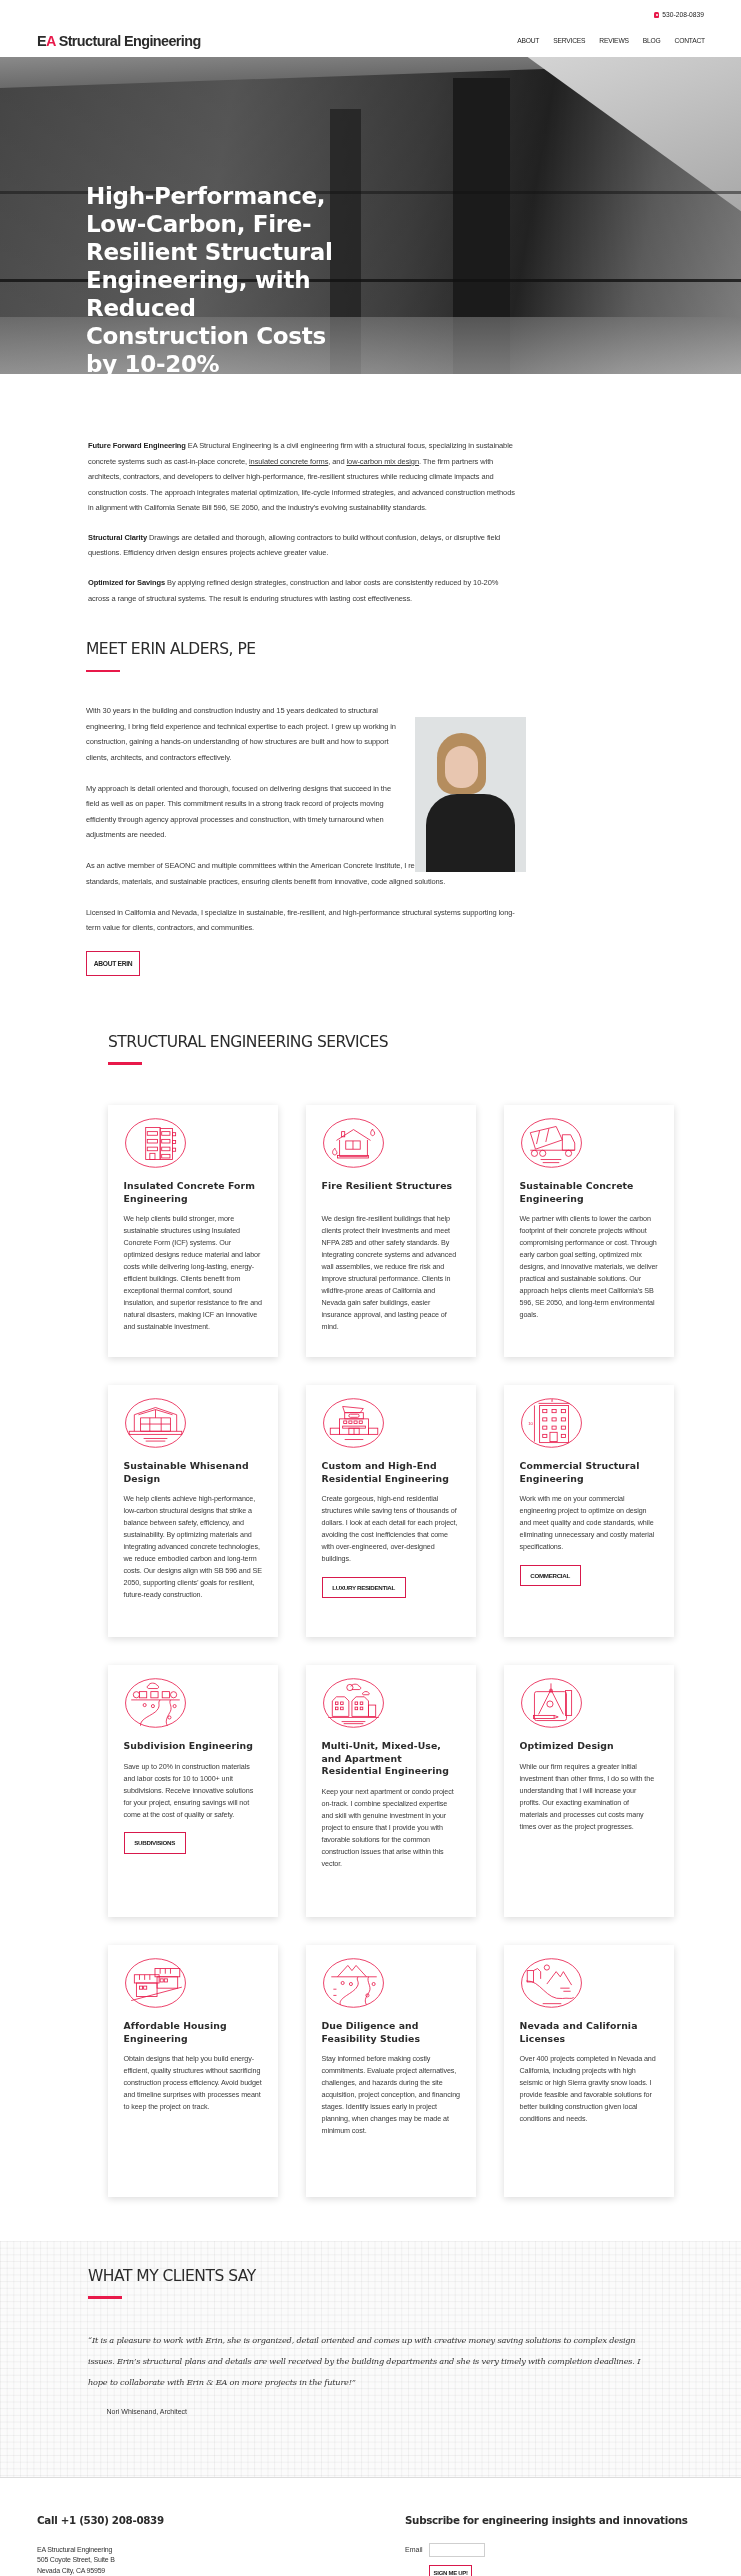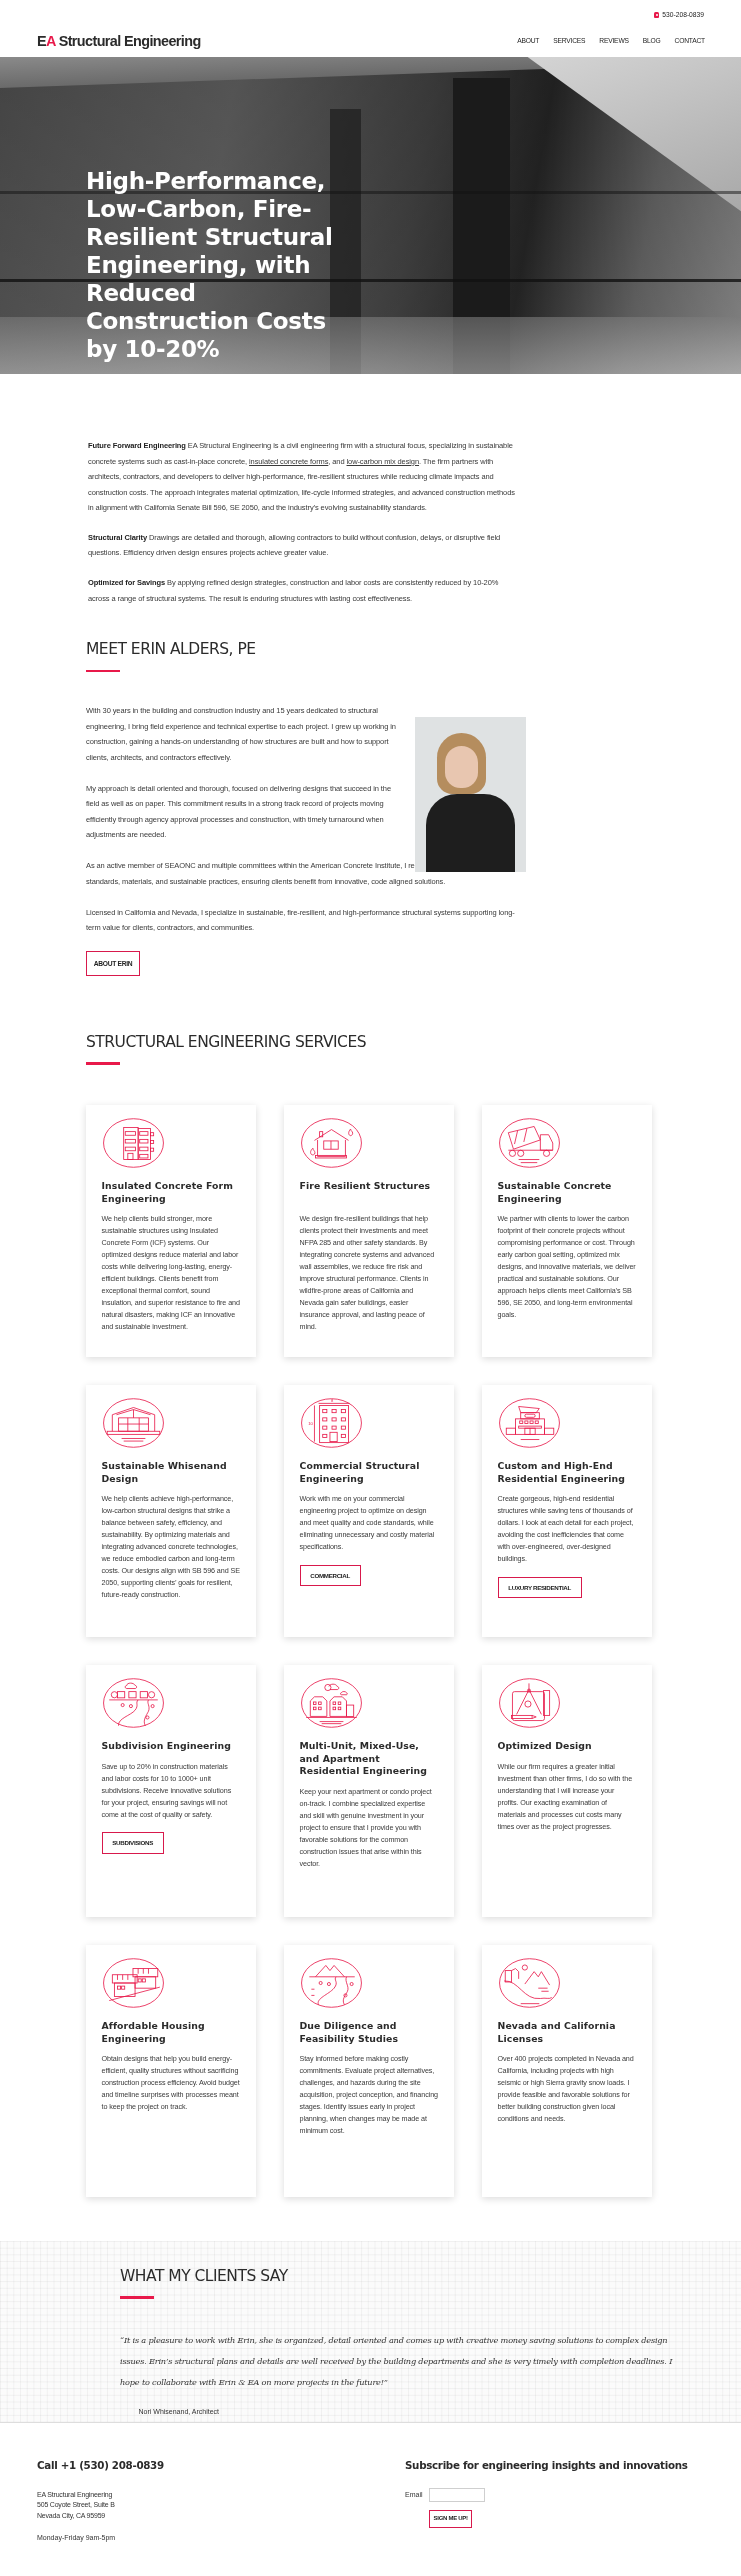--- a/index.html
+++ b/index.html
@@ -22,21 +22,21 @@
     background:
       linear-gradient(180deg, rgba(0,0,0,0.25) 0%, rgba(0,0,0,0.15) 100%),
       linear-gradient(100deg, #5a5a5a 0%, #6e6e6e 30%, #4a4a4a 55%, #2a2a2a 70%, #707070 85%, #9a9a9a 100%);
   }
   .hero .beam { position: absolute; left: 0; right: 0; top: 0; height: 31px; background: linear-gradient(180deg,#8a8a8a,#6a6a6a); transform: skewY(-2deg); transform-origin: left; }
   .hero .roof { position: absolute; right: 0; top: 0; width: 268px; height: 155px; background: linear-gradient(160deg,#d8d8d8,#a8a8a8); clip-path: polygon(20% 0,100% 0,100% 100%); }
   .hero .pillar { position: absolute; left: 330px; top: 52px; width: 31px; height: 265px; background: #222; opacity: 0.8; }
   .hero .pillar2 { position: absolute; left: 453px; top: 20.6px; width: 57px; height: 296px; background: #1b1b1b; }
   .hero .glass-line { position: absolute; left: 0; right: 0; height: 3.1px; background: #111; opacity: 0.8; }
   .hero .land { position: absolute; left: 0; right: 0; bottom: 0; height: 57px; background: linear-gradient(180deg,#7c7c7c,#bcbcbc); opacity: 0.6; }
-  .hero-title { position: absolute; left: 86px; top: 110px; width: 268px; font-family: "DejaVu Sans", sans-serif; font-weight: 700; font-size: 23px; line-height: 28px; color: #fff; letter-spacing: -0.3px; }
+  .hero-title { position: absolute; left: 86px; top: 125px; width: 268px; font-family: "DejaVu Sans", sans-serif; font-weight: 700; font-size: 23px; line-height: 28px; color: #fff; letter-spacing: -0.3px; }
 
   
   .intro { padding: 64px 0 0 88px; width: 520px; }
   .intro p { font-size: 7.5px; line-height: 15.5px; color: #3a3a3a; margin-bottom: 14.4px; letter-spacing: -0.1px; }
   .intro strong { color: #222; }
   .intro a { text-decoration: underline; }
 
   
   .section-heading { font-family: "DejaVu Sans", sans-serif; font-weight: 400; font-size: 15.5px; color: #2b2b2b; letter-spacing: -0.5px; }
   .accent-bar { width: 34px; height: 2.6px; background: #e8194a; margin-top: 11.3px; }
@@ -47,37 +47,37 @@
   .about p { font-size: 7.5px; line-height: 15.5px; color: #3a3a3a; margin-bottom: 15.5px; letter-spacing: -0.1px; }
   .about .full { width: 443px; }
   .portrait { position: absolute; left: 415px; top: 96px; width: 111px; height: 155px; background: #dfe2e3; overflow: hidden; }
   .portrait .hair { position: absolute; left: 21.6px; top: 16.5px; width: 49px; height: 61px; background: #b58d5e; border-radius: 25px 25px 15.5px 15.5px; }
   .portrait .face { position: absolute; left: 30px; top: 29px; width: 33px; height: 42px; background: #e8c6b0; border-radius: 16.5px 16.5px 15.5px 15.5px; }
   .portrait .shirt { position: absolute; left: 11.3px; top: 77px; width: 89px; height: 82px; background: #1e1e1e; border-radius: 31px 31px 0 0; }
   .outline-btn { display: inline-block; border: 1px solid #d8194c; padding: 0 6.7px; height: 25px; line-height: 23px; font-size: 6.7px; font-weight: 700; color: #222; letter-spacing: -0.3px; text-decoration: none; background: #fff; }
   .about .about-btn { margin-top: 0; }
 
   
-  .services { padding: 57px 0 0 86px; }
+  .services { padding: 57px 0 0 108px; }
   .cards { margin-top: 40px; width: 572px; display: grid; grid-template-columns: repeat(3, 170px); column-gap: 9.3px; row-gap: 8.8px; gap: 28px; }
   .card { background: #fff; box-shadow: 0 2.1px 7.2px rgba(0,0,0,0.14); padding: 12px 15.5px 20.6px 15.5px; min-height: 252px; }
   .card .icon-wrap { width: 63px; height: 52px; }
   .card .icon-wrap svg { width: 63px; height: 52px; }
   .card h3 { font-family: "DejaVu Sans", sans-serif; font-weight: 700; font-size: 9.3px; line-height: 12.4px; color: #2b2b2b; margin-top: 11.3px; letter-spacing: 0.1px; }
   .card p { font-size: 7.2px; line-height: 12px; color: #3a3a3a; margin-top: 8.2px; letter-spacing: -0.1px; }
   .card .outline-btn { margin-top: 11.3px; height: 21.6px; line-height: 19.6px; padding: 0 9.8px; font-size: 6.2px; }
 
   
-  .testimonial { margin-top: 44px; padding: 26px 0 46px 120px; position: relative;
+  .testimonial { margin-top: 44px; padding: 26px 0 46px 88px; position: relative;
     background-color: #fbfbfb;
     background-image:
       linear-gradient(rgba(0,0,0,0.045) 0.5px, transparent 0.5px),
       linear-gradient(90deg, rgba(0,0,0,0.045) 0.5px, transparent 0.5px);
     background-size: 6.7px 6.7px;
-    border-bottom: 0.5px solid #ddd; height: 182px; }
+    border-bottom: 0.5px solid #ddd; height: 237px; }
   .testimonial blockquote { margin-top: 31px; width: 567px; font-family: "DejaVu Serif", serif; font-style: italic; font-size: 8.2px; line-height: 21px; color: #333; letter-spacing: -0.2px; }
   .testimonial .author { margin-top: 15.5px; margin-left: 18.5px; font-size: 7px; color: #333; }
 
   
   .site-footer { position: relative; padding: 36px 0 0 37px; height: 425px; }
   .footer-left { width: 330px; }
   .footer-heading { font-family: "DejaVu Sans", sans-serif; font-weight: 700; font-size: 10.3px; color: #2b2b2b; letter-spacing: -0.3px; }
   .footer-address { margin-top: 18.5px; font-size: 7px; line-height: 10.8px; color: #333; letter-spacing: -0.2px; }
   .footer-hours { margin-top: 10.8px; font-size: 7px; line-height: 10.8px; color: #333; }
   .footer-right { position: absolute; left: 405px; top: 36px; }
@@ -219,20 +219,45 @@
             <line x1="50" y1="40" x2="50" y2="66"></line>
             <line x1="72" y1="40" x2="72" y2="66"></line>
             <line x1="32" y1="52" x2="90" y2="52"></line>
             <rect x="10" y="66" width="102" height="6"></rect>
             <line x1="38" y1="80" x2="84" y2="80"></line>
             <line x1="42" y1="85" x2="80" y2="85"></line>
           </svg>
       </div>
       <h3>Sustainable Whisenand Design</h3>
       <p>We help clients achieve high-performance, low-carbon structural designs that strike a balance between safety, efficiency, and sustainability. By optimizing materials and integrating advanced concrete technologies, we reduce embodied carbon and long-term costs. Our designs align with SB 596 and SE 2050, supporting clients’ goals for resilient, future-ready construction.</p>
+    </article>
+
+    <article class="card">
+      <div class="icon-wrap">
+        <svg viewBox="0 0 122 100" fill="none" stroke="#e8194a" stroke-width="1.6">
+            <ellipse cx="61" cy="50" rx="58" ry="47"></ellipse>
+            <path d="M40 18 L80 22 L74 30 H44 Z"></path>
+            <rect x="44" y="30" width="36" height="12"></rect>
+            <rect x="52" y="33" width="20" height="6" rx="3"></rect>
+            <rect x="34" y="42" width="56" height="30"></rect>
+            <rect x="42" y="46" width="6" height="5"></rect>
+            <rect x="52" y="46" width="6" height="5"></rect>
+            <rect x="62" y="46" width="6" height="5"></rect>
+            <rect x="72" y="46" width="6" height="5"></rect>
+            <rect x="40" y="56" width="44" height="4"></rect>
+            <rect x="52" y="60" width="20" height="12"></rect>
+            <line x1="62" y1="60" x2="62" y2="72"></line>
+            <rect x="16" y="60" width="18" height="12"></rect>
+            <rect x="90" y="60" width="18" height="12"></rect>
+            <line x1="44" y1="82" x2="80" y2="82"></line>
+          </svg>
+      </div>
+      <h3>Custom and High-End Residential Engineering</h3>
+      <p>Create gorgeous, high-end residential structures while saving tens of thousands of dollars. I look at each detail for each project, avoiding the cost inefficiencies that come with over-engineered, over-designed buildings.</p>
+      <a class="outline-btn">LUXURY RESIDENTIAL</a>
     </article>
 
     <article class="card">
       <div class="icon-wrap">
         <svg viewBox="0 0 122 100" fill="none" stroke="#e8194a" stroke-width="1.6" style="font-size:15px">
             <ellipse cx="61" cy="50" rx="58" ry="47"></ellipse>
             <rect x="38" y="20" width="56" height="72" transform="translate(0,-4)"></rect>
             <line x1="36" y1="12" x2="96" y2="12"></line>
             <line x1="28" y1="16" x2="28" y2="86"></line>
             <text x="60" y="10" font-size="8" fill="#e8194a" stroke="none">8</text>
@@ -255,45 +280,20 @@
       </div>
       <h3>Commercial Structural Engineering</h3>
       <p>Work with me on your commercial engineering project to optimize on design and meet quality and code standards, while eliminating unnecessary and costly material specifications.</p>
       <a class="outline-btn">COMMERCIAL</a>
     </article>
 
     <article class="card">
       <div class="icon-wrap">
         <svg viewBox="0 0 122 100" fill="none" stroke="#e8194a" stroke-width="1.6">
             <ellipse cx="61" cy="50" rx="58" ry="47"></ellipse>
-            <path d="M40 18 L80 22 L74 30 H44 Z"></path>
-            <rect x="44" y="30" width="36" height="12"></rect>
-            <rect x="52" y="33" width="20" height="6" rx="3"></rect>
-            <rect x="34" y="42" width="56" height="30"></rect>
-            <rect x="42" y="46" width="6" height="5"></rect>
-            <rect x="52" y="46" width="6" height="5"></rect>
-            <rect x="62" y="46" width="6" height="5"></rect>
-            <rect x="72" y="46" width="6" height="5"></rect>
-            <rect x="40" y="56" width="44" height="4"></rect>
-            <rect x="52" y="60" width="20" height="12"></rect>
-            <line x1="62" y1="60" x2="62" y2="72"></line>
-            <rect x="16" y="60" width="18" height="12"></rect>
-            <rect x="90" y="60" width="18" height="12"></rect>
-            <line x1="44" y1="82" x2="80" y2="82"></line>
-          </svg>
-      </div>
-      <h3>Custom and High-End Residential Engineering</h3>
-      <p>Create gorgeous, high-end residential structures while saving tens of thousands of dollars. I look at each detail for each project, avoiding the cost inefficiencies that come with over-engineered, over-designed buildings.</p>
-      <a class="outline-btn">LUXURY RESIDENTIAL</a>
-    </article>
-
-    <article class="card">
-      <div class="icon-wrap">
-        <svg viewBox="0 0 122 100" fill="none" stroke="#e8194a" stroke-width="1.6">
-            <ellipse cx="61" cy="50" rx="58" ry="47"></ellipse>
             <path d="M48 16 c0-6 14-6 16 0 c4 0 4 6 0 6 h-16 c-4 0-4-6 0-6z"></path>
             <rect x="30" y="28" width="14" height="12"></rect>
             <rect x="52" y="28" width="14" height="12"></rect>
             <rect x="74" y="28" width="14" height="12"></rect>
             <circle cx="24" cy="34" r="6"></circle>
             <circle cx="96" cy="34" r="6"></circle>
             <line x1="14" y1="44" x2="108" y2="44"></line>
             <path d="M32 94 C30 80 56 74 64 64 C72 54 64 50 70 44"></path>
             <path d="M84 94 C78 84 86 74 90 66 C94 56 86 50 90 44"></path>
             <circle cx="40" cy="54" r="3"></circle>

